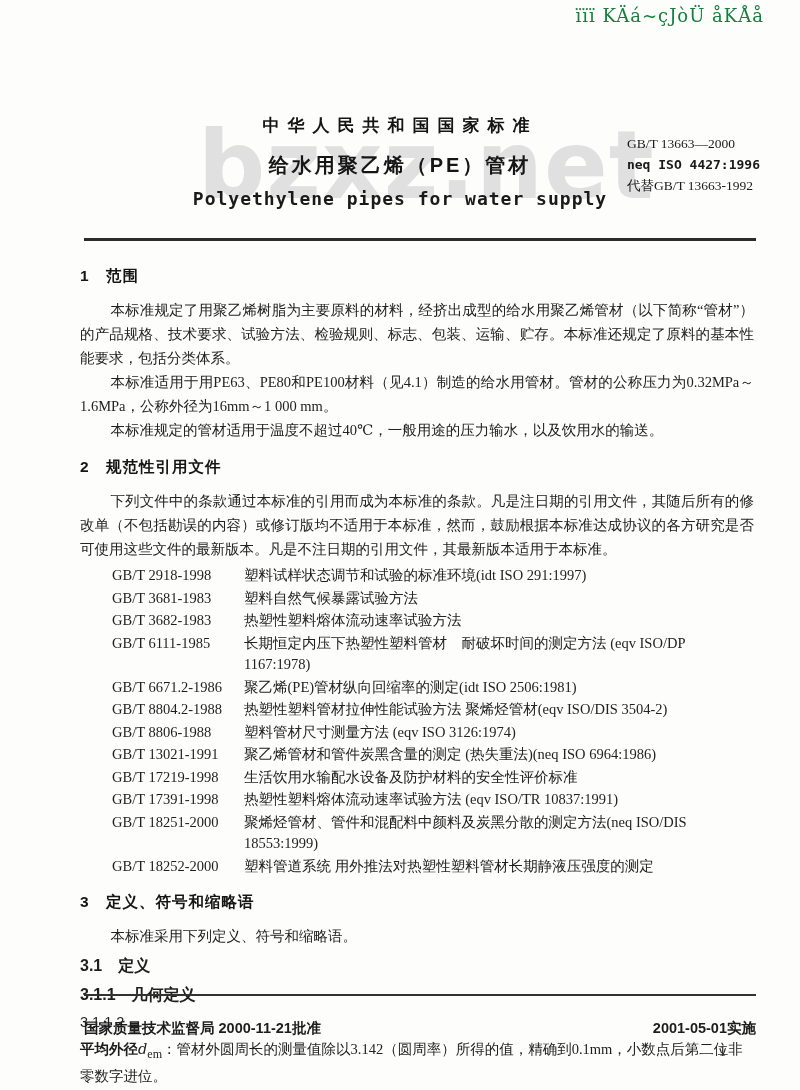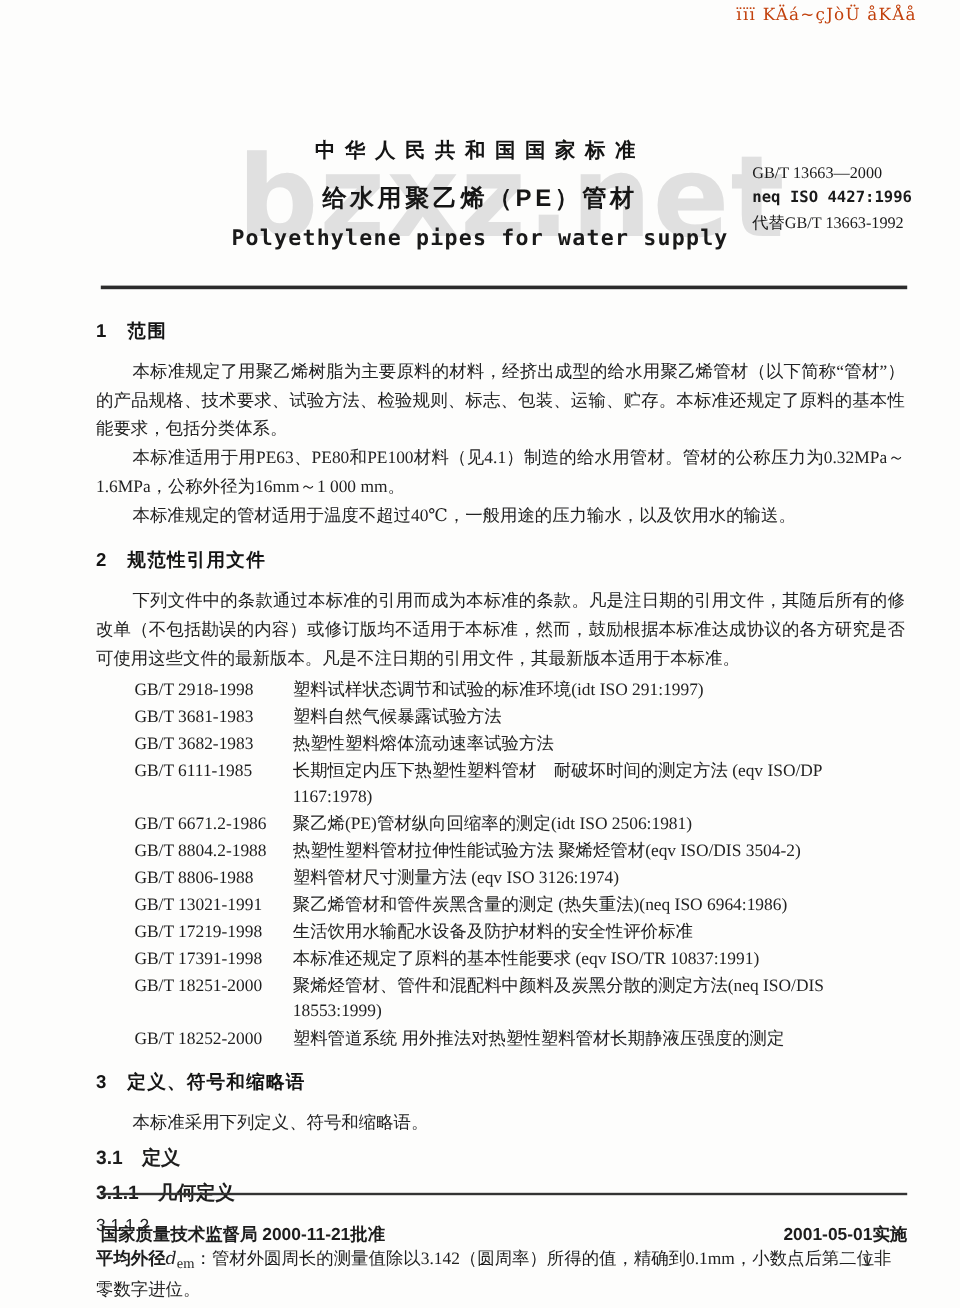--- a/index.html
+++ b/index.html
@@ -8,21 +8,21 @@
     width:800px;height:1090px;
     background:#fdfdfc;
     overflow:hidden;
     font-family:"Liberation Serif","DejaVu Serif",serif;
     color:#1e1e1e;
   }
   
   .corner-mark{
     position:absolute;top:5px;right:36px;
     font-family:"DejaVu Serif",serif;
-    font-size:14px;letter-spacing:1px;color:#c2410c;
+    font-size:18px;letter-spacing:1px;color:#15803d;
     z-index:2;
   }
   
   .big-watermark{
     position:absolute;top:122px;left:198px;
     font-family:"DejaVu Sans","Liberation Sans",sans-serif;
     font-weight:bold;font-size:94px;line-height:88px;
     color:#e0e0e0;letter-spacing:1px;
     z-index:0;user-select:none;
   }
@@ -137,21 +137,21 @@
       <li class="ref-item">
         <span class="ref-code">GB/T 13021-1991</span>
         <span class="ref-title">聚乙烯管材和管件炭黑含量的测定 (热失重法)(neq ISO 6964:1986)</span>
       </li>
       <li class="ref-item">
         <span class="ref-code">GB/T 17219-1998</span>
         <span class="ref-title">生活饮用水输配水设备及防护材料的安全性评价标准</span>
       </li>
       <li class="ref-item">
         <span class="ref-code">GB/T 17391-1998</span>
-        <span class="ref-title">本标准还规定了原料的基本性能要求 (eqv ISO/TR 10837:1991)</span>
+        <span class="ref-title">热塑性塑料熔体流动速率试验方法 (eqv ISO/TR 10837:1991)</span>
       </li>
       <li class="ref-item">
         <span class="ref-code">GB/T 18251-2000</span>
         <span class="ref-title">聚烯烃管材、管件和混配料中颜料及炭黑分散的测定方法(neq ISO/DIS 18553:1999)</span>
       </li>
       <li class="ref-item">
         <span class="ref-code">GB/T 18252-2000</span>
         <span class="ref-title">塑料管道系统 用外推法对热塑性塑料管材长期静液压强度的测定</span>
       </li>
     </ul>

